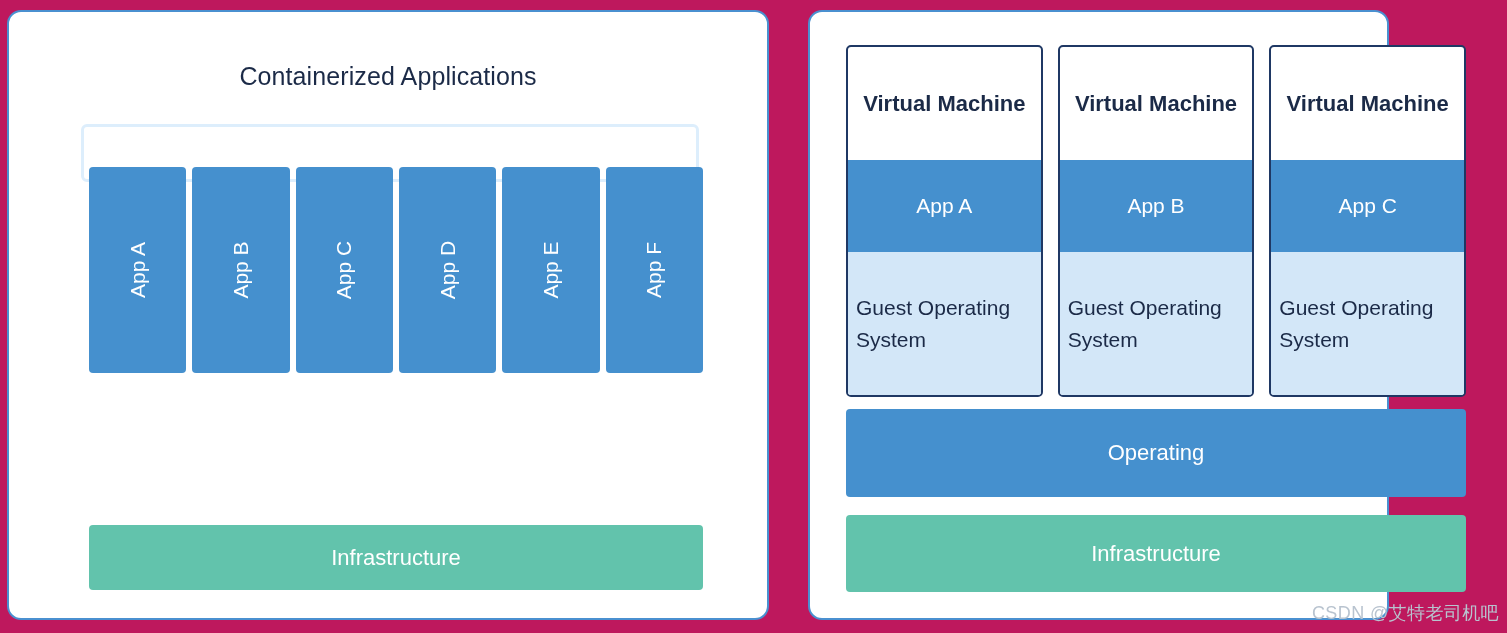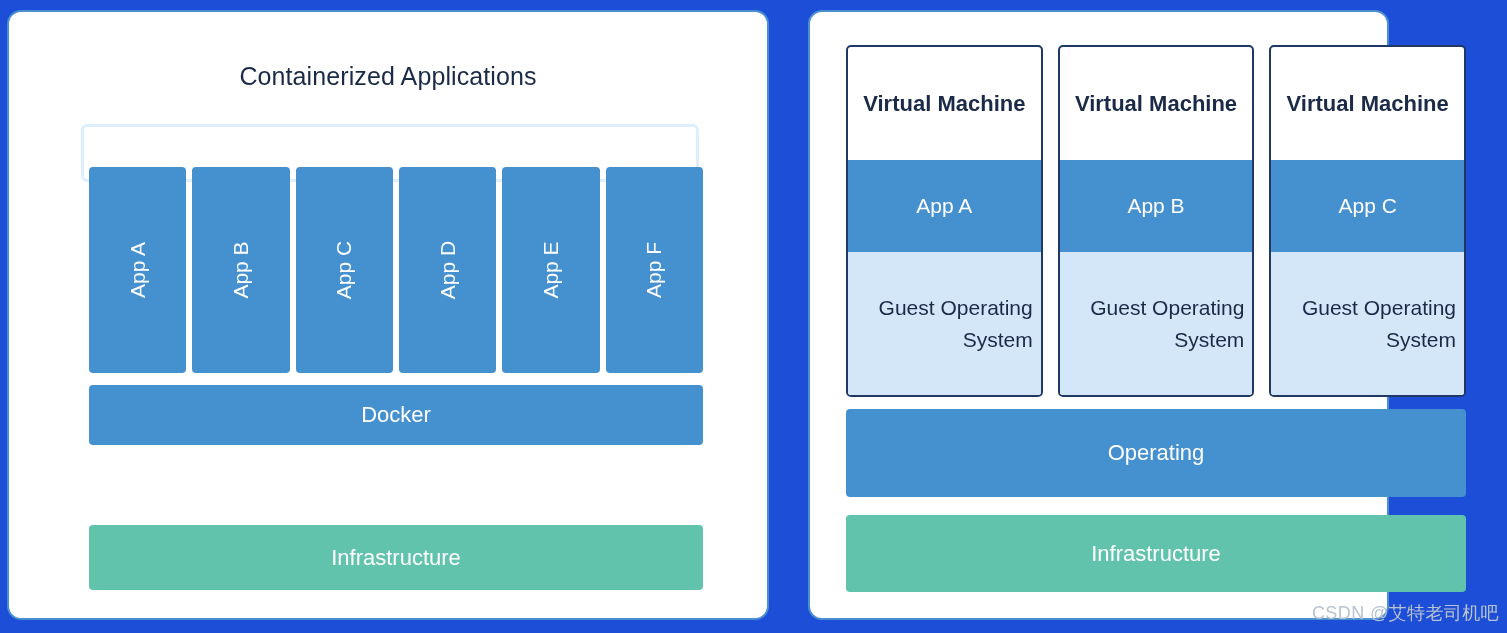--- a/index.html
+++ b/index.html
@@ -11,21 +11,21 @@
     width: 1507px;
     height: 633px;
     font-family: "Liberation Sans", sans-serif;
     overflow: hidden;
     position: relative;
   }
 
   .stage {
     position: absolute;
     inset: 0;
-    background: #1d4ed8;
+    background: #be185d;
   }
 
   
   .panel {
     position: absolute;
     background: #ffffff;
     border: 2px solid #4a90d0;
     border-radius: 14px;
     box-sizing: border-box;
   }
@@ -140,21 +140,21 @@
     justify-content: center;
     font-size: 21px;
   }
   .vm-guest {
     flex: 1 1 auto;
     background: #d3e7f8;
     color: #1b2a47;
     display: flex;
     align-items: center;
     justify-content: center;
-    text-align: right;
+    text-align: left;
     font-size: 21px;
     line-height: 1.48;
     padding: 10px 8px;
     box-sizing: border-box;
   }
 
   
   .bar-r {
     position: absolute;
     left: 36px;
@@ -205,21 +205,20 @@
         <span class="app-col-label">App D</span>
       </div>
       <div class="app-col">
         <span class="app-col-label">App E</span>
       </div>
       <div class="app-col">
         <span class="app-col-label">App F</span>
       </div>
     </div>
 
-    <div class="bar bar-docker">Docker</div>
 
 
     <div class="bar bar-infra-l">Infrastructure</div>
   </div>
 
   <div class="panel panel-right">
 
     <div class="vm-row">
 
       <div class="vm-card">

